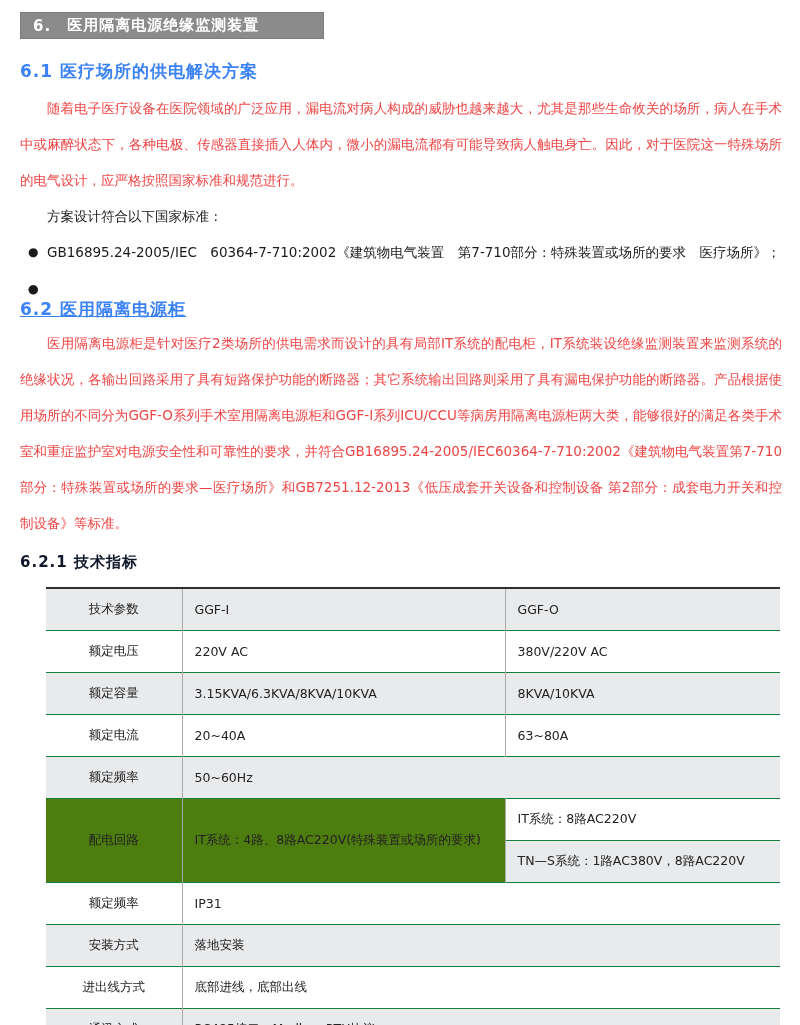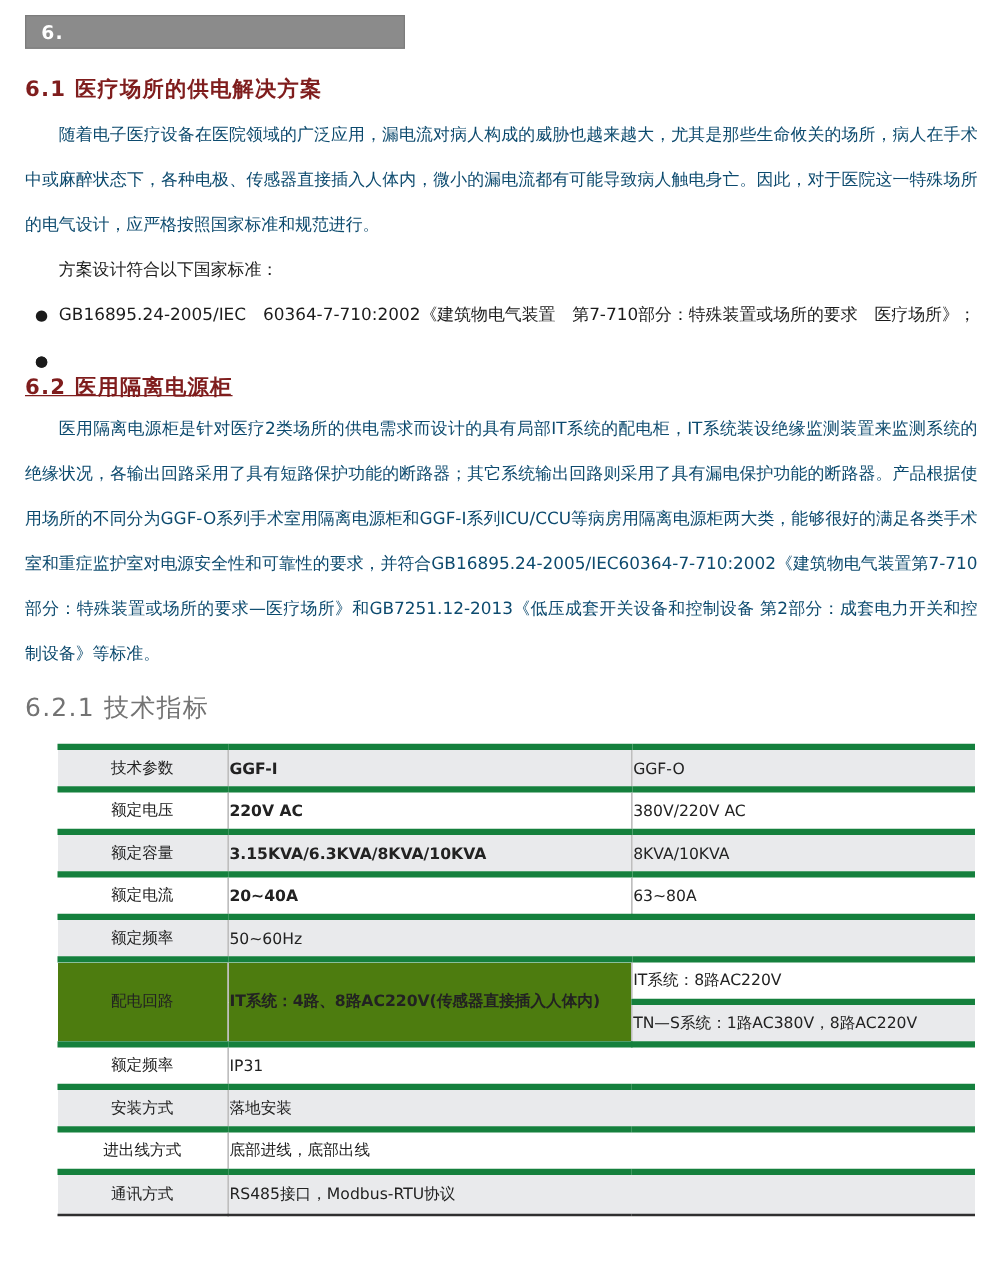--- a/index.html
+++ b/index.html
@@ -14,68 +14,69 @@
   
   .banner {
     width:304px; height:27px; background:#8b8b8b; border:1px solid #7c7c7c;
     color:#ffffff; display:flex; align-items:center; padding-left:12px;
     font-size:15px; font-weight:bold; letter-spacing:1px;
   }
   .banner .num { margin-right:16px; }
 
   
   h2.sec {
-    margin-top:21px; font-size:17px; font-weight:bold; color:#7f1d1d;
+    margin-top:21px; font-size:17px; font-weight:bold; color:#3b82f6;
     letter-spacing:1px;
   }
   h3.subsec {
-    font-size:20px; font-weight:normal; color:#737373; letter-spacing:1px;
+    font-size:15px; font-weight:bold; color:#0f172a; letter-spacing:1px;
   }
 
   
   p.body {
     font-size:13.5px; line-height:36px; text-align:justify;
-    text-indent:2em; color:#0c4a6e;
+    text-indent:2em; color:#ef4444;
   }
   p.intro { font-size:13.5px; line-height:36px; text-indent:2em; }
 
   ul.standards { list-style:none; }
   ul.standards li {
     font-size:13.5px; line-height:37px; padding-left:27px; position:relative;
     white-space:nowrap;
   }
   ul.standards li .dot {
     position:absolute; left:8px; top:0; font-size:12px;
   }
 
   
   table.spec {
     border-collapse:collapse; table-layout:fixed;
     width:734px; margin-left:26px; margin-top:15px;
     border-top:2px solid #2f2f2f; border-bottom:2px solid #2f2f2f;
     font-size:12.5px; color:#222;
   }
   table.spec td {
-    border-top:5px solid #15803d;
-    height:34px; padding:1px; vertical-align:middle;
+    border-top:1px solid #15803d;
+    height:34px; padding:12px; vertical-align:middle;
     overflow:hidden; white-space:nowrap;
   }
   td.label { width:136px; text-align:center; border-right:1px solid #a9a9a9; }
-  td.mid   { width:323px; border-right:1px solid #a9a9a9;font-weight:bold; }
+  td.mid   { width:323px; border-right:1px solid #a9a9a9; }
   td.val   { padding-left:13px; text-align:left; }
   tr.gray td, td.gray { background:#e9eaec; }
   td.white { background:#4d7c0f; }
 </style>
 </head>
 <body>
 
 <div class="page">
 
   <div class="banner">
     <span class="num">6.</span>
+    <span>医用隔离电源绝缘监测装置</span>
   </div>
 
   <h2 class="sec">6.1 医疗场所的供电解决方案</h2>
 
   <p class="body" style="margin-top:7px;">随着电子医疗设备在医院领域的广泛应用，漏电流对病人构成的威胁也越来越大，尤其是那些生命攸关的场所，病人在手术中或麻醉状态下，各种电极、传感器直接插入人体内，微小的漏电流都有可能导致病人触电身亡。因此，对于医院这一特殊场所的电气设计，应严格按照国家标准和规范进行。</p>
 
   <p class="intro">方案设计符合以下国家标准：</p>
 
   <ul class="standards">
     <li>
@@ -117,21 +118,21 @@
       <td class="label">额定电流</td>
       <td class="mid val">20~40A</td>
       <td class="val">63~80A</td>
     </tr>
     <tr class="gray">
       <td class="label">额定频率</td>
       <td class="val" colspan="2">50~60Hz</td>
     </tr>
     <tr>
       <td class="label white" rowspan="2">配电回路</td>
-      <td class="mid val white" rowspan="2">IT系统：4路、8路AC220V(传感器直接插入人体内)</td>
+      <td class="mid val white" rowspan="2">IT系统：4路、8路AC220V(特殊装置或场所的要求)</td>
       <td class="val">IT系统：8路AC220V</td>
     </tr>
     <tr>
       <td class="val gray">TN—S系统：1路AC380V，8路AC220V</td>
     </tr>
     <tr>
       <td class="label">额定频率</td>
       <td class="val" colspan="2">IP31</td>
     </tr>
     <tr class="gray">

